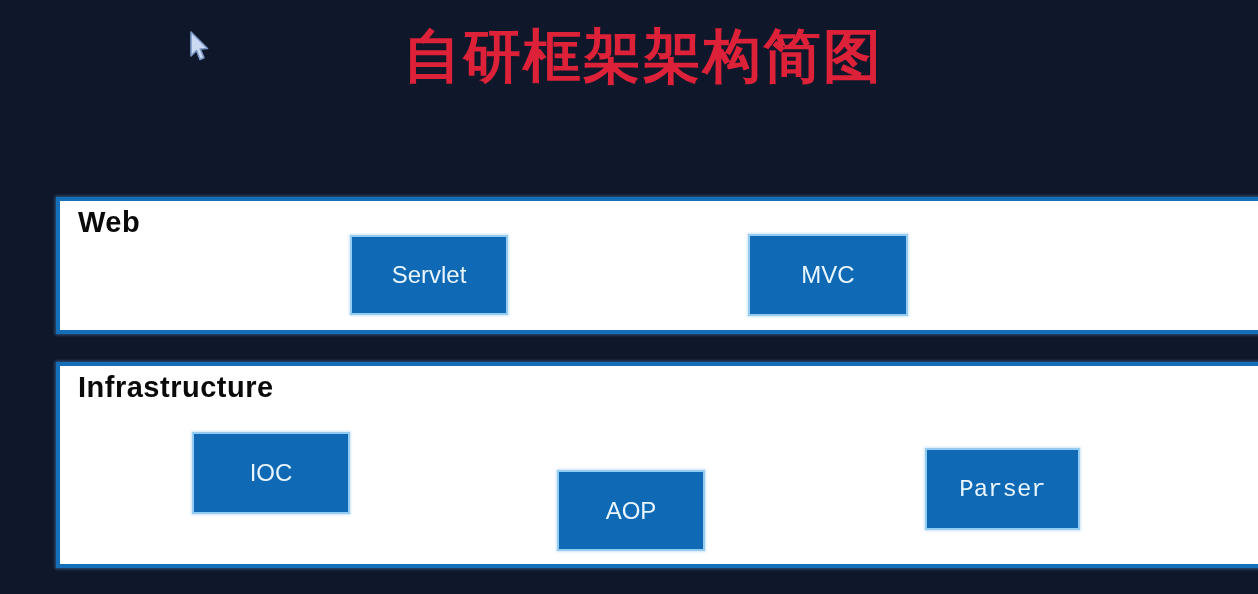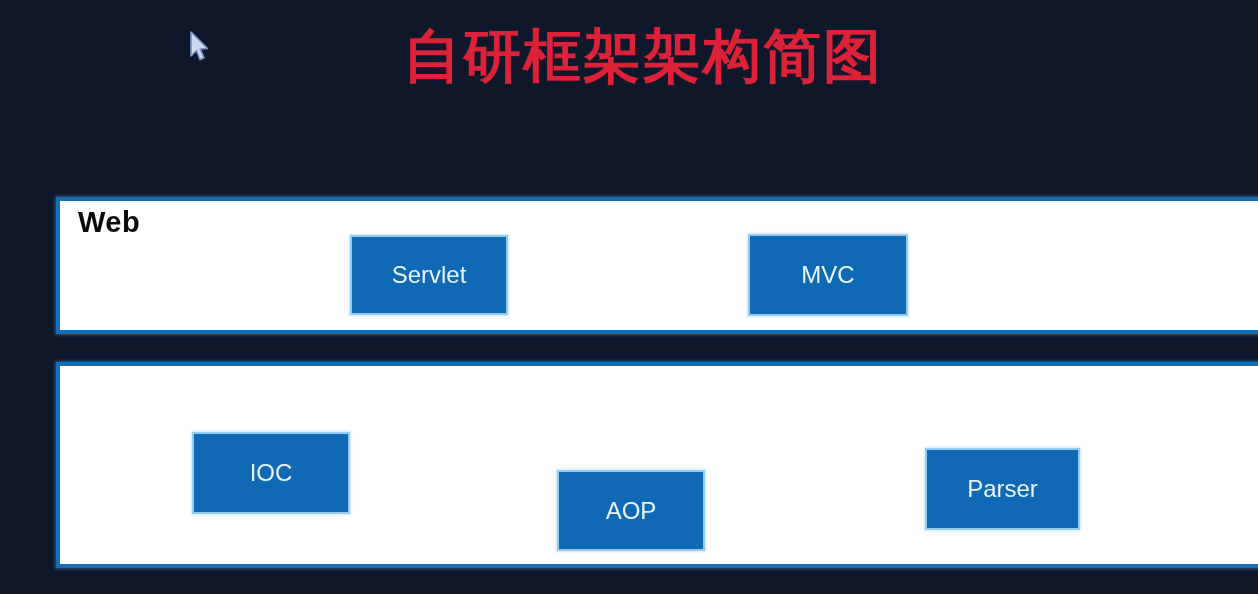--- a/index.html
+++ b/index.html
@@ -61,38 +61,39 @@
     justify-content: center;
     text-align: center;
     box-shadow: 0 0 2px 1px rgba(120,180,230,0.35);
   }
   
   .node-servlet { left: 290px; top: 34px;  width: 158px; height: 80px; }
   .node-mvc     { left: 688px; top: 33px;  width: 160px; height: 82px; }
   
   .node-ioc     { left: 132px; top: 66px;  width: 158px; height: 82px; }
   .node-aop     { left: 497px; top: 82px;  width: 148px; height: 81px; margin-top: 22px; }
-  .node-parser  { left: 865px; top: 82px;  width: 155px; height: 82px; }
+  .node-parser  { left: 865px; top: 82px;  width: 155px; height: 82px; font-family: Liberation Mono, monospace; }
 </style>
 </head>
 <body>
 
 <div class="canvas">
 
   <div class="diagram-title">自研框架架构简图</div>
 
   <svg class="cursor" viewBox="0 0 24 34" aria-hidden="true">
     <polygon points="5,2 5,26 10.5,20.5 14,29.5 18,27.8 14.3,19 21.5,18.5" fill="#c9daf2" stroke="#7b97c6" stroke-width="1.6" stroke-linejoin="round"></polygon>
   </svg>
 
   <div class="layer layer-web">
     <div class="layer-label">Web</div>
     <div class="node node-servlet">Servlet</div>
     <div class="node node-mvc">MVC</div>
   </div>
 
   <div class="layer layer-infra">
+    <div class="layer-label">Infrastructure</div>
     <div class="node node-ioc">IOC</div>
     <div class="node node-aop">AOP</div>
     <div class="node node-parser">Parser</div>
   </div>
 
 </div>
 
 </body></html>

